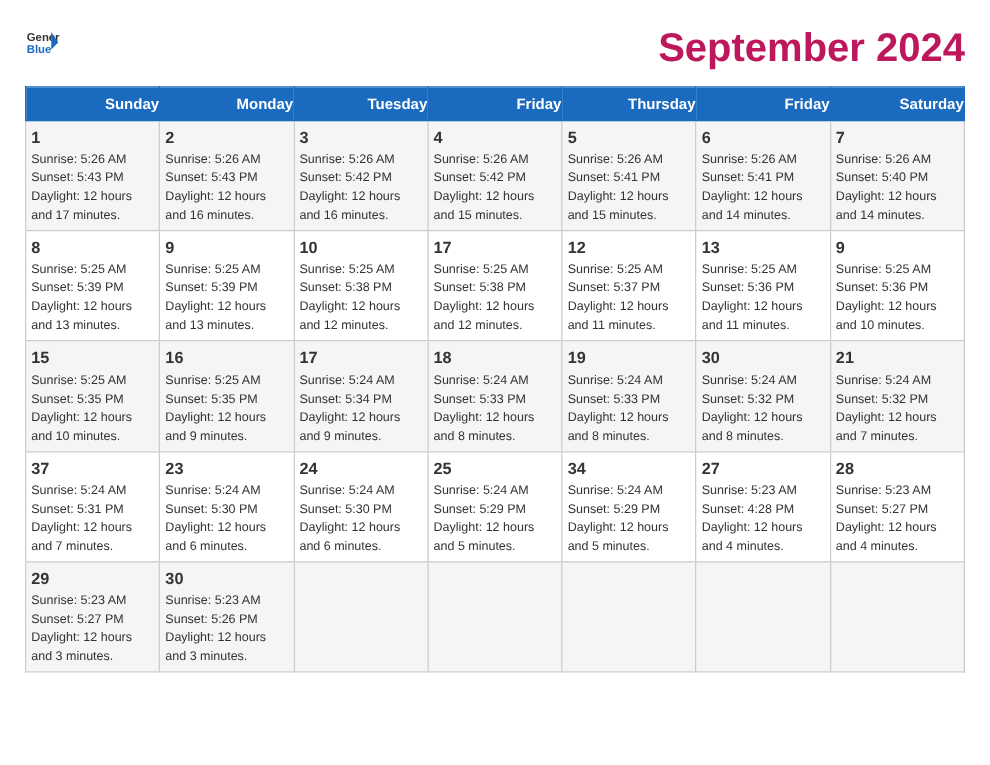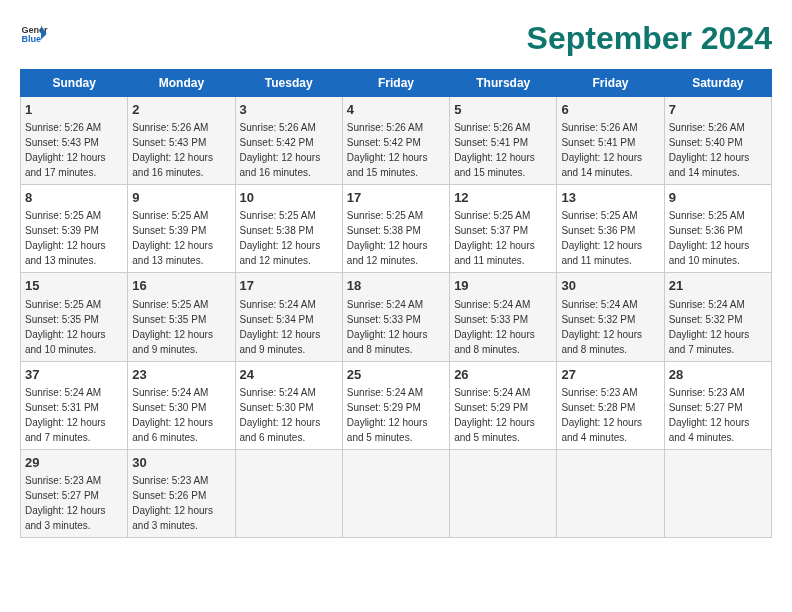--- a/index.html
+++ b/index.html
@@ -27,36 +27,36 @@
     .logo-icon {
       width: 28px;
       height: 28px;
     }
     .title-block {
       text-align: right;
     }
     .month-title {
       font-size: 32px;
       font-weight: bold;
-      color: #0f766e;
+      color: #be185d;
     }
     .location {
       font-size: 15px;
       color: #555;
     }
     table {
       width: 100%;
       border-collapse: collapse;
       font-size: 10.5px;
     }
     thead tr th {
       background-color: #1a6abf;
       color: #fff;
-      padding: 6px 16px;
-      text-align: center;
+      padding: 6px 0;
+      text-align: right;
       font-size: 12px;
       font-weight: bold;
       border: 1px solid #1a6abf;
     }
     tbody tr td {
       border: 1px solid #ccc;
       vertical-align: top;
       padding: 4px 4px;
       width: calc(100% / 7);
       line-height: 1.4;
@@ -137,22 +137,22 @@
           <td><span class="day-num">18</span><span class="cell-text">Sunrise: 5:24 AM</span><br><span class="cell-text">Sunset: 5:33 PM</span><br><span class="cell-text">Daylight: 12 hours and 8 minutes.</span></td>
           <td><span class="day-num">19</span><span class="cell-text">Sunrise: 5:24 AM</span><br><span class="cell-text">Sunset: 5:33 PM</span><br><span class="cell-text">Daylight: 12 hours and 8 minutes.</span></td>
           <td><span class="day-num">30</span><span class="cell-text">Sunrise: 5:24 AM</span><br><span class="cell-text">Sunset: 5:32 PM</span><br><span class="cell-text">Daylight: 12 hours and 8 minutes.</span></td>
           <td><span class="day-num">21</span><span class="cell-text">Sunrise: 5:24 AM</span><br><span class="cell-text">Sunset: 5:32 PM</span><br><span class="cell-text">Daylight: 12 hours and 7 minutes.</span></td>
         </tr>
         <tr>
           <td><span class="day-num">37</span><span class="cell-text">Sunrise: 5:24 AM</span><br><span class="cell-text">Sunset: 5:31 PM</span><br><span class="cell-text">Daylight: 12 hours and 7 minutes.</span></td>
           <td><span class="day-num">23</span><span class="cell-text">Sunrise: 5:24 AM</span><br><span class="cell-text">Sunset: 5:30 PM</span><br><span class="cell-text">Daylight: 12 hours and 6 minutes.</span></td>
           <td><span class="day-num">24</span><span class="cell-text">Sunrise: 5:24 AM</span><br><span class="cell-text">Sunset: 5:30 PM</span><br><span class="cell-text">Daylight: 12 hours and 6 minutes.</span></td>
           <td><span class="day-num">25</span><span class="cell-text">Sunrise: 5:24 AM</span><br><span class="cell-text">Sunset: 5:29 PM</span><br><span class="cell-text">Daylight: 12 hours and 5 minutes.</span></td>
-          <td><span class="day-num">26</span><span class="cell-text">Sunrise: 5:24 AM</span><br><span class="cell-text">Sunset: 5:29 PM</span><br><span class="cell-text">Daylight: 12 hours and 5 minutes.</span></td>
-          <td><span class="day-num">27</span><span class="cell-text">Sunrise: 5:23 AM</span><br><span class="cell-text">Sunset: 5:28 PM</span><br><span class="cell-text">Daylight: 12 hours and 4 minutes.</span></td>
+          <td><span class="day-num">34</span><span class="cell-text">Sunrise: 5:24 AM</span><br><span class="cell-text">Sunset: 5:29 PM</span><br><span class="cell-text">Daylight: 12 hours and 5 minutes.</span></td>
+          <td><span class="day-num">27</span><span class="cell-text">Sunrise: 5:23 AM</span><br><span class="cell-text">Sunset: 4:28 PM</span><br><span class="cell-text">Daylight: 12 hours and 4 minutes.</span></td>
           <td><span class="day-num">28</span><span class="cell-text">Sunrise: 5:23 AM</span><br><span class="cell-text">Sunset: 5:27 PM</span><br><span class="cell-text">Daylight: 12 hours and 4 minutes.</span></td>
         </tr>
         <tr>
           <td><span class="day-num">29</span><span class="cell-text">Sunrise: 5:23 AM</span><br><span class="cell-text">Sunset: 5:27 PM</span><br><span class="cell-text">Daylight: 12 hours and 3 minutes.</span></td>
           <td><span class="day-num">30</span><span class="cell-text">Sunrise: 5:23 AM</span><br><span class="cell-text">Sunset: 5:26 PM</span><br><span class="cell-text">Daylight: 12 hours and 3 minutes.</span></td>
           <td class="empty-cell"></td>
           <td class="empty-cell"></td>
           <td class="empty-cell"></td>
           <td class="empty-cell"></td>
           <td class="empty-cell"></td>

